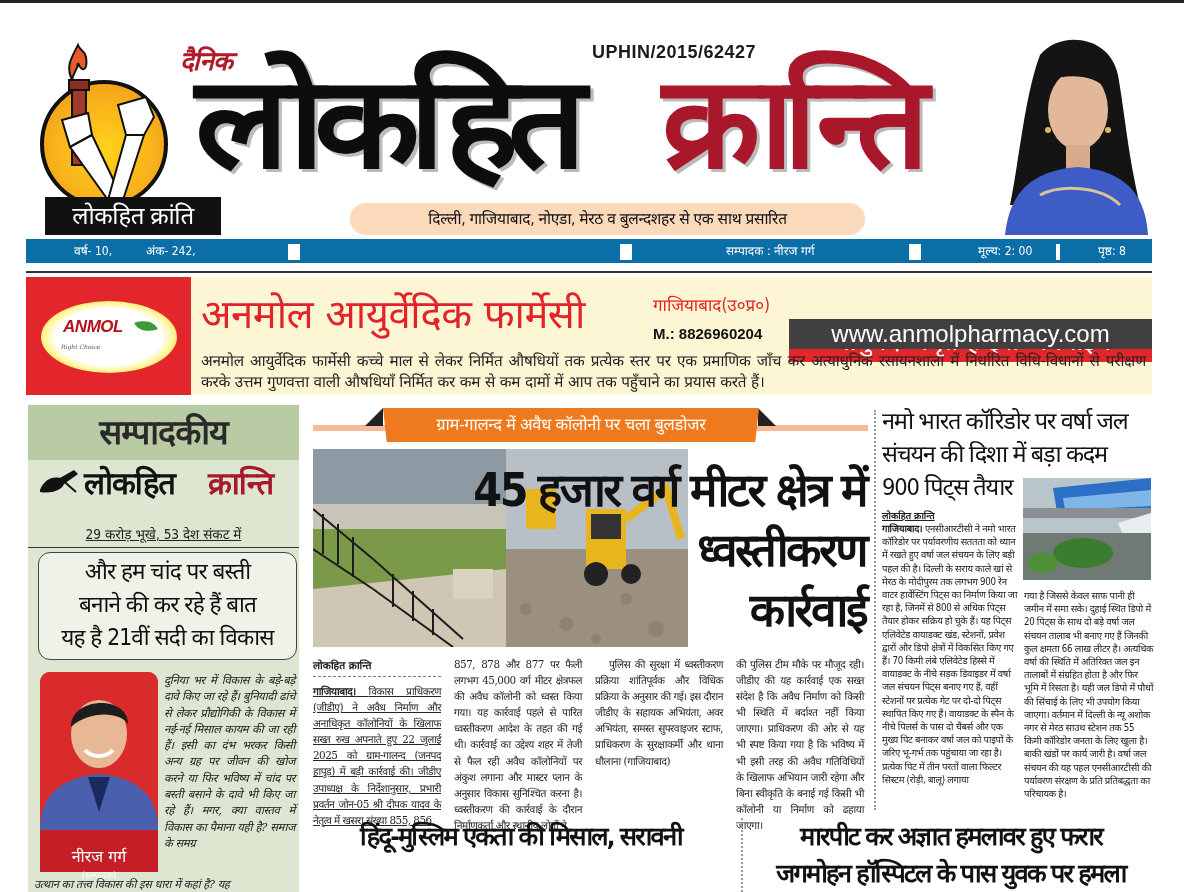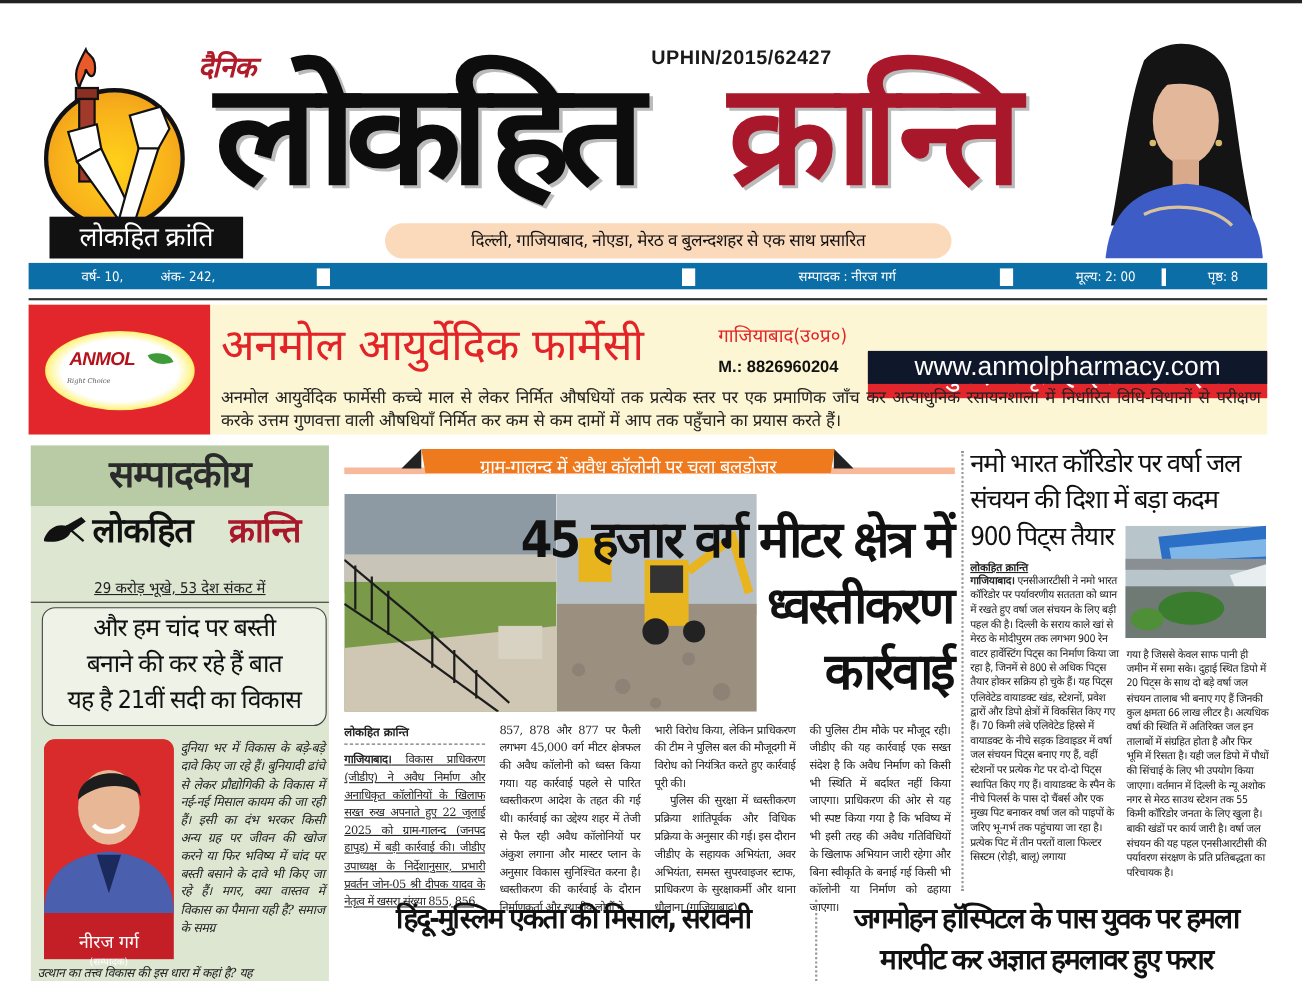--- a/index.html
+++ b/index.html
@@ -45,21 +45,21 @@
     background: radial-gradient(ellipse at center, #fff 0%, #fff 55%, #fff48e 68%, #f4c500 80%, #b31a1f 92%); }
   .ad-brand { position: absolute; left: 22px; top: 40px; width: 90px; text-align: center; color: #b5121b; font-style: italic; font-weight: 900;
     font-family: "Liberation Sans", sans-serif; font-size: 17px; letter-spacing: -0.5px; }
   .ad-tag { position: absolute; left: 35px; top: 66px; font-size: 6px; color: #555; font-style: italic; font-family: "DejaVu Serif", serif; }
   .ad-leaf { position: absolute; left: 110px; top: 42px; width: 20px; height: 14px; background: #3f9a3a; border-radius: 0 100% 0 100%; transform: rotate(-20deg); }
   .ad-title { position: absolute; left: 175px; top: 12px; font-size: 40px; color: #e22428; line-height: 50px; font-family: "DejaVu Sans", sans-serif; letter-spacing: -0.5px; }
   .ad-city { position: absolute; left: 627px; top: 16px; font-size: 17px; color: #e22428; font-family: "DejaVu Sans Condensed", "DejaVu Sans", sans-serif; }
   .ad-phone { position: absolute; left: 627px; top: 48px; font-size: 15px; font-weight: 700; color: #111; font-family: "Liberation Sans", sans-serif; }
   .ad-slogan { position: absolute; left: 763px; top: 0; width: 363px; height: 42px; background: #e3262c; color: #fff; font-size: 26px;
     line-height: 42px; text-align: center; font-family: "DejaVu Sans", sans-serif; margin-top: 43px; }
-  .ad-url { position: absolute; left: 763px; top: 42px; width: 363px; height: 30px; background: #0f172a; color: #fff; font-size: 24px;
+  .ad-url { position: absolute; left: 763px; top: 42px; width: 363px; height: 30px; background: #404040; color: #fff; font-size: 24px;
     line-height: 30px; text-align: center; font-family: "Liberation Sans", sans-serif; }
   .ad-desc { position: absolute; left: 175px; top: 74px; width: 945px; font-size: 15.3px; line-height: 21px; color: #222; text-align: justify;
     font-family: "DejaVu Serif", serif; letter-spacing: -0.2px; }
 
   
   .edit-col { position: absolute; left: 28px; top: 405px; width: 271px; height: 487px; background: #dde6d1; }
   .edit-heading { position: absolute; left: 0; top: 0; width: 271px; height: 55px; background: #b9cba5; text-align: center;
     font-size: 34px; font-weight: 900; color: #2a2a2a; line-height: 55px; letter-spacing: -1px; }
   .pen-icon { position: absolute; left: 10px; top: 63px; width: 42px; height: 28px; }
   .edit-brand-black { position: absolute; left: 56px; top: 56px; font-size: 31px; font-weight: 900; color: #111; letter-spacing: -1px; line-height: 44px; }
@@ -76,21 +76,21 @@
   .editor-role { display: block; font-size: 9px; line-height: 14px; }
   .edit-body { position: absolute; left: 136px; top: 267px; width: 131px; font-size: 11.4px; line-height: 16.3px; color: #222; font-style: italic;
     text-align: justify; font-family: "DejaVu Serif", serif; letter-spacing: -0.4px; }
   .edit-body-wide { position: absolute; left: 6px; top: 472px; width: 262px; font-size: 11.2px; line-height: 15px; color: #222; font-style: italic;
     font-family: "DejaVu Serif", serif; letter-spacing: -0.4px; white-space: nowrap; overflow: hidden; }
 
   
   .banner-line { position: absolute; left: 313px; top: 425px; width: 555px; height: 6px; background: #f7b999; }
   .banner-tri-l { position: absolute; left: 365px; top: 408px; width: 0; height: 0; border-left: 18px solid transparent; border-bottom: 18px solid #222; }
   .banner-tri-r { position: absolute; left: 758px; top: 408px; width: 0; height: 0; border-right: 18px solid transparent; border-bottom: 18px solid #222; }
-  .banner { position: absolute; left: 383px; top: 408px; width: 376px; height: 22px; background: #ef7a1e; color: #fff; text-align: center;
+  .banner { position: absolute; left: 383px; top: 408px; width: 376px; height: 34px; background: #ef7a1e; color: #fff; text-align: center;
     font-size: 16.5px; line-height: 34px; clip-path: polygon(0 0, 100% 0, 99% 100%, 1% 100%); letter-spacing: -0.3px;
     font-family: "DejaVu Sans Condensed", "DejaVu Sans", sans-serif; }
   .photo-a { position: absolute; left: 313px; top: 449px; width: 193px; height: 198px; overflow: hidden; }
   .photo-b { position: absolute; left: 506px; top: 449px; width: 182px; height: 198px; overflow: hidden; }
   .main-headline { position: absolute; left: 428px; top: 460px; width: 438px; text-align: right; font-size: 46px; line-height: 60px; font-weight: 900;
     color: #111; letter-spacing: -2.5px; font-family: "DejaVu Sans Condensed", "DejaVu Sans", sans-serif; }
 
   .byline { position: absolute; left: 313px; top: 658px; font-size: 10.5px; font-weight: 700; color: #222; font-family: "DejaVu Serif", serif; }
   .byline-rule { position: absolute; left: 313px; top: 676px; width: 128px; height: 1px; border-top: 1px dashed #777; }
   .col-text { position: absolute; font-size: 10.4px; line-height: 16.1px; color: #262626; text-align: justify; font-family: "DejaVu Serif", serif;
@@ -255,21 +255,20 @@
 
 <div class="byline">लोकहित क्रान्ति</div>
 <div class="byline-rule"></div>
 
 <div class="col-text" style="left:313px; top:683px; width:128px;text-decoration:underline;">
   <b>गाजियाबाद।</b>
   <span>विकास प्राधिकरण (जीडीए) ने अवैध निर्माण और अनाधिकृत कॉलोनियों के खिलाफ सख्त रुख अपनाते हुए 22 जुलाई 2025 को ग्राम-गालन्द (जनपद हापुड़) में बड़ी कार्रवाई की। जीडीए उपाध्यक्ष के निर्देशानुसार, प्रभारी प्रवर्तन जोन-05 श्री दीपक यादव के नेतृत्व में खसरा संख्या 855, 856,</span>
 </div>
 <div class="col-text" style="left:454px; top:656px; width:128px;">857, 878 और 877 पर फैली लगभग 45,000 वर्ग मीटर क्षेत्रफल की अवैध कॉलोनी को ध्वस्त किया गया। यह कार्रवाई पहले से पारित ध्वस्तीकरण आदेश के तहत की गई थी। कार्रवाई का उद्देश्य शहर में तेजी से फैल रही अवैध कॉलोनियों पर अंकुश लगाना और मास्टर प्लान के अनुसार विकास सुनिश्चित करना है। ध्वस्तीकरण की कार्रवाई के दौरान निर्माणकर्ता और स्थानीय लोगों ने</div>
 <div class="col-text" style="left:595px; top:656px; width:128px;">
-  <div>भारी विरोध किया, लेकिन प्राधिकरण की टीम ने पुलिस बल की मौजूदगी में विरोध को नियंत्रित करते हुए कार्रवाई पूरी की।</div>
   <div style="text-indent:14px">पुलिस की सुरक्षा में ध्वस्तीकरण प्रक्रिया शांतिपूर्वक और विधिक प्रक्रिया के अनुसार की गई। इस दौरान जीडीए के सहायक अभियंता, अवर अभियंता, समस्त सुपरवाइजर स्टाफ, प्राधिकरण के सुरक्षाकर्मी और थाना धौलाना (गाजियाबाद)</div>
 </div>
 <div class="col-text" style="left:736px; top:656px; width:128px;">की पुलिस टीम मौके पर मौजूद रही। जीडीए की यह कार्रवाई एक सख्त संदेश है कि अवैध निर्माण को किसी भी स्थिति में बर्दाश्त नहीं किया जाएगा। प्राधिकरण की ओर से यह भी स्पष्ट किया गया है कि भविष्य में भी इसी तरह की अवैध गतिविधियों के खिलाफ अभियान जारी रहेगा और बिना स्वीकृति के बनाई गई किसी भी कॉलोनी या निर्माण को ढहाया जाएगा।</div>
 
 <div class="v-dotted" style="left:874px; top:410px; height:400px;"></div>
 
 <div class="right-headline">
   <div>नमो भारत कॉरिडोर पर वर्षा जल</div>
   <div>संचयन की दिशा में बड़ा कदम</div>
   <div>900 पिट्स तैयार</div>
@@ -289,15 +288,15 @@
   <b>गाजियाबाद।</b>
   <span>एनसीआरटीसी ने नमो भारत कॉरिडोर पर पर्यावरणीय सततता को ध्यान में रखते हुए वर्षा जल संचयन के लिए बड़ी पहल की है। दिल्ली के सराय काले खां से मेरठ के मोदीपुरम तक लगभग 900 रेन वाटर हार्वेस्टिंग पिट्स का निर्माण किया जा रहा है, जिनमें से 800 से अधिक पिट्स तैयार होकर सक्रिय हो चुके हैं। यह पिट्स एलिवेटेड वायाडक्ट खंड, स्टेशनों, प्रवेश द्वारों और डिपो क्षेत्रों में विकसित किए गए हैं। 70 किमी लंबे एलिवेटेड हिस्से में वायाडक्ट के नीचे सड़क डिवाइडर में वर्षा जल संचयन पिट्स बनाए गए हैं, वहीं स्टेशनों पर प्रत्येक गेट पर दो-दो पिट्स स्थापित किए गए हैं। वायाडक्ट के स्पैन के नीचे पिलर्स के पास दो चैंबर्स और एक मुख्य पिट बनाकर वर्षा जल को पाइपों के जरिए भू-गर्भ तक पहुंचाया जा रहा है। प्रत्येक पिट में तीन परतों वाला फिल्टर सिस्टम (रोड़ी, बालू) लगाया</span>
 </div>
 <div class="rcol-text" style="left:1024px; top:589px; width:130px;">गया है जिससे केवल साफ पानी ही जमीन में समा सके। दुहाई स्थित डिपो में 20 पिट्स के साथ दो बड़े वर्षा जल संचयन तालाब भी बनाए गए हैं जिनकी कुल क्षमता 66 लाख लीटर है। अत्यधिक वर्षा की स्थिति में अतिरिक्त जल इन तालाबों में संग्रहित होता है और फिर भूमि में रिसता है। यही जल डिपो में पौधों की सिंचाई के लिए भी उपयोग किया जाएगा। वर्तमान में दिल्ली के न्यू अशोक नगर से मेरठ साउथ स्टेशन तक 55 किमी कॉरिडोर जनता के लिए खुला है। बाकी खंडों पर कार्य जारी है। वर्षा जल संचयन की यह पहल एनसीआरटीसी की पर्यावरण संरक्षण के प्रति प्रतिबद्धता का परिचायक है।</div>
 
 <div class="bottom-h" style="left:305px; width:432px;">
   <div>हिंदू-मुस्लिम एकता की मिसाल, सरावनी</div>
 </div>
 <div class="v-dotted" style="left:741px; top:818px; height:74px;"></div>
 <div class="bottom-h" style="left:745px; width:412px;">
+  <div>मारपीट कर अज्ञात हमलावर हुए फरार</div>
   <div>जगमोहन हॉस्पिटल के पास युवक पर हमला</div>
-  <div>मारपीट कर अज्ञात हमलावर हुए फरार</div>
 </div>
 
 </body></html>

